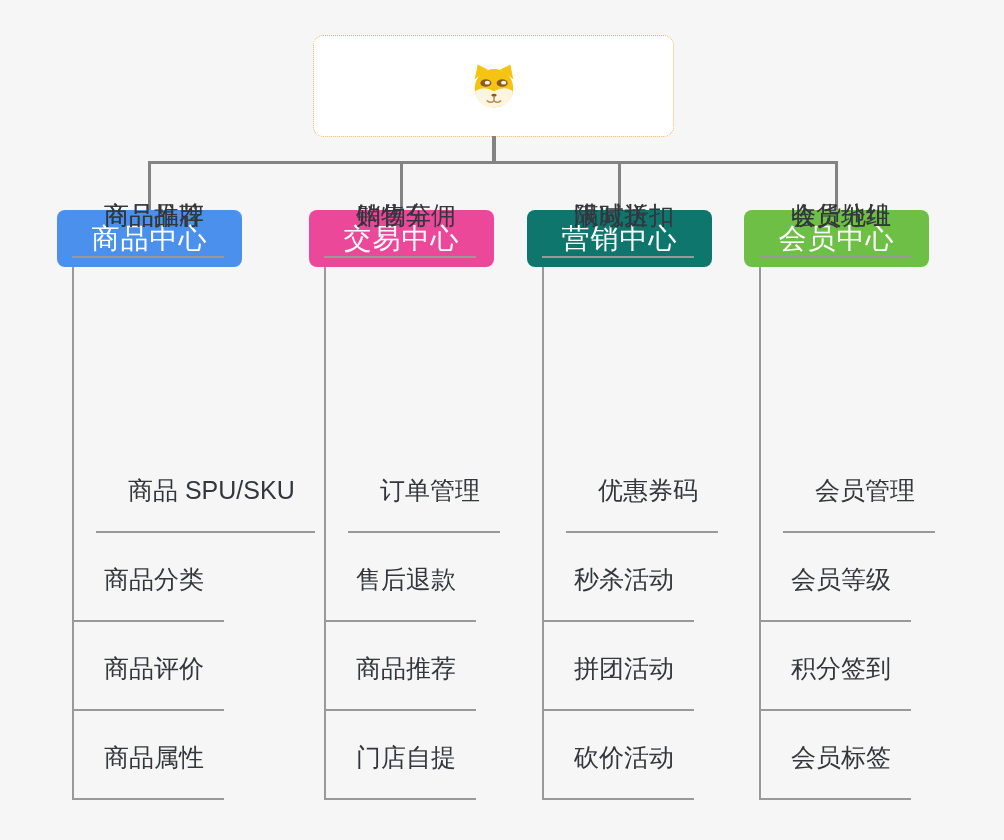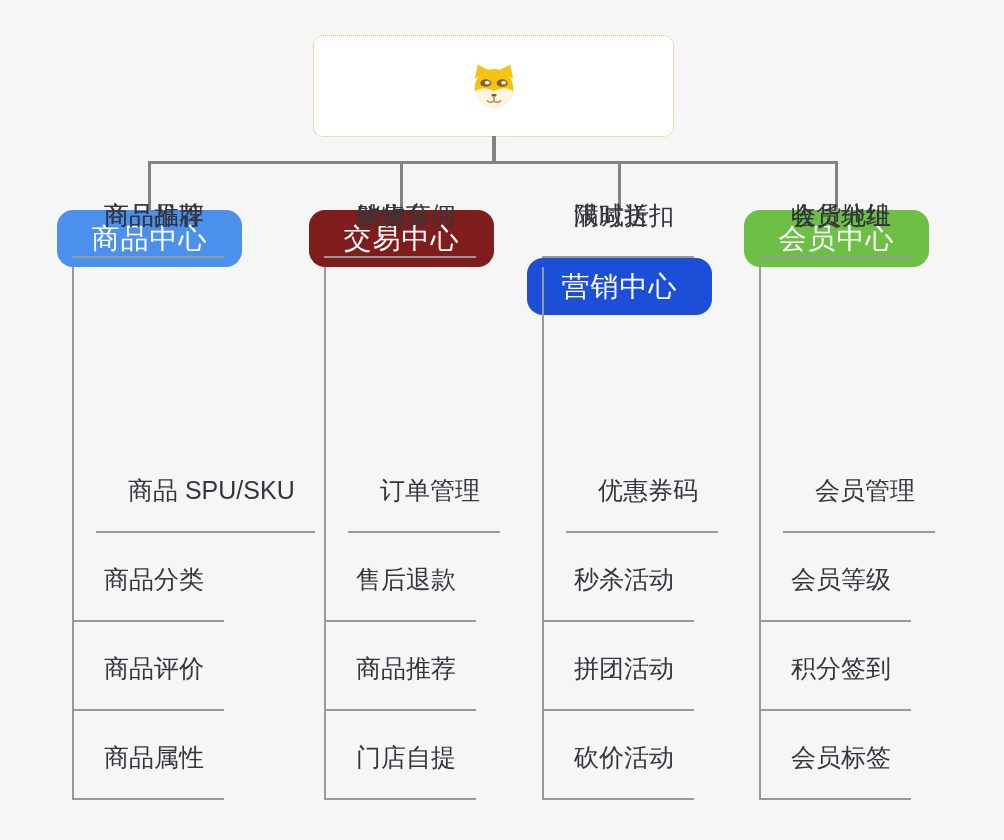--- a/index.html
+++ b/index.html
@@ -44,21 +44,21 @@
   
   .branch{position:absolute;top:210px;width:260px;}
   .branch-0{left:57px;}
   .branch-1{left:309px;}
   .branch-2{left:527px;}
   .branch-3{left:744px;}
   .branch-header{
     position:absolute;left:0;top:0;
     width:185px;height:57px;
     box-sizing:border-box;
-    border-radius:16px;
+    border-radius:8px;
     display:flex;align-items:center;justify-content:center;
     font-size:28px;color:#ffffff;
     letter-spacing:1px;
     cursor:pointer;
   }
   .vline{
     position:absolute;left:15px;top:57px;
     width:2px;height:532px;
     background:#999999;
   }
@@ -116,32 +116,32 @@
     <div class="vline"></div>
     <div class="leaf">商品 SPU/SKU</div>
     <div class="leaf">商品分类</div>
     <div class="leaf">商品评价</div>
     <div class="leaf">商品属性</div>
     <div class="leaf">商品推荐</div>
     <div class="leaf">商品品牌</div>
   </div>
 
   <div class="branch branch-1">
-    <div class="branch-header" style="background-color: #7f1d1d;">交易中心</div>
+    <div class="branch-header" style="background-color: #ec4899;">交易中心</div>
     <div class="vline"></div>
     <div class="leaf">订单管理</div>
     <div class="leaf">售后退款</div>
     <div class="leaf">商品推荐</div>
     <div class="leaf">门店自提</div>
     <div class="leaf">购物车</div>
     <div class="leaf">销售分佣</div>
   </div>
 
   <div class="branch branch-2">
-    <div class="branch-header" style="background-color: #1d4ed8; margin-top: 48px;">营销中心</div>
+    <div class="branch-header" style="background-color: #0f766e;">营销中心</div>
     <div class="vline"></div>
     <div class="leaf">优惠券码</div>
     <div class="leaf">秒杀活动</div>
     <div class="leaf">拼团活动</div>
     <div class="leaf">砍价活动</div>
     <div class="leaf">限时折扣</div>
     <div class="leaf">满减送</div>
   </div>
 
   <div class="branch branch-3">

